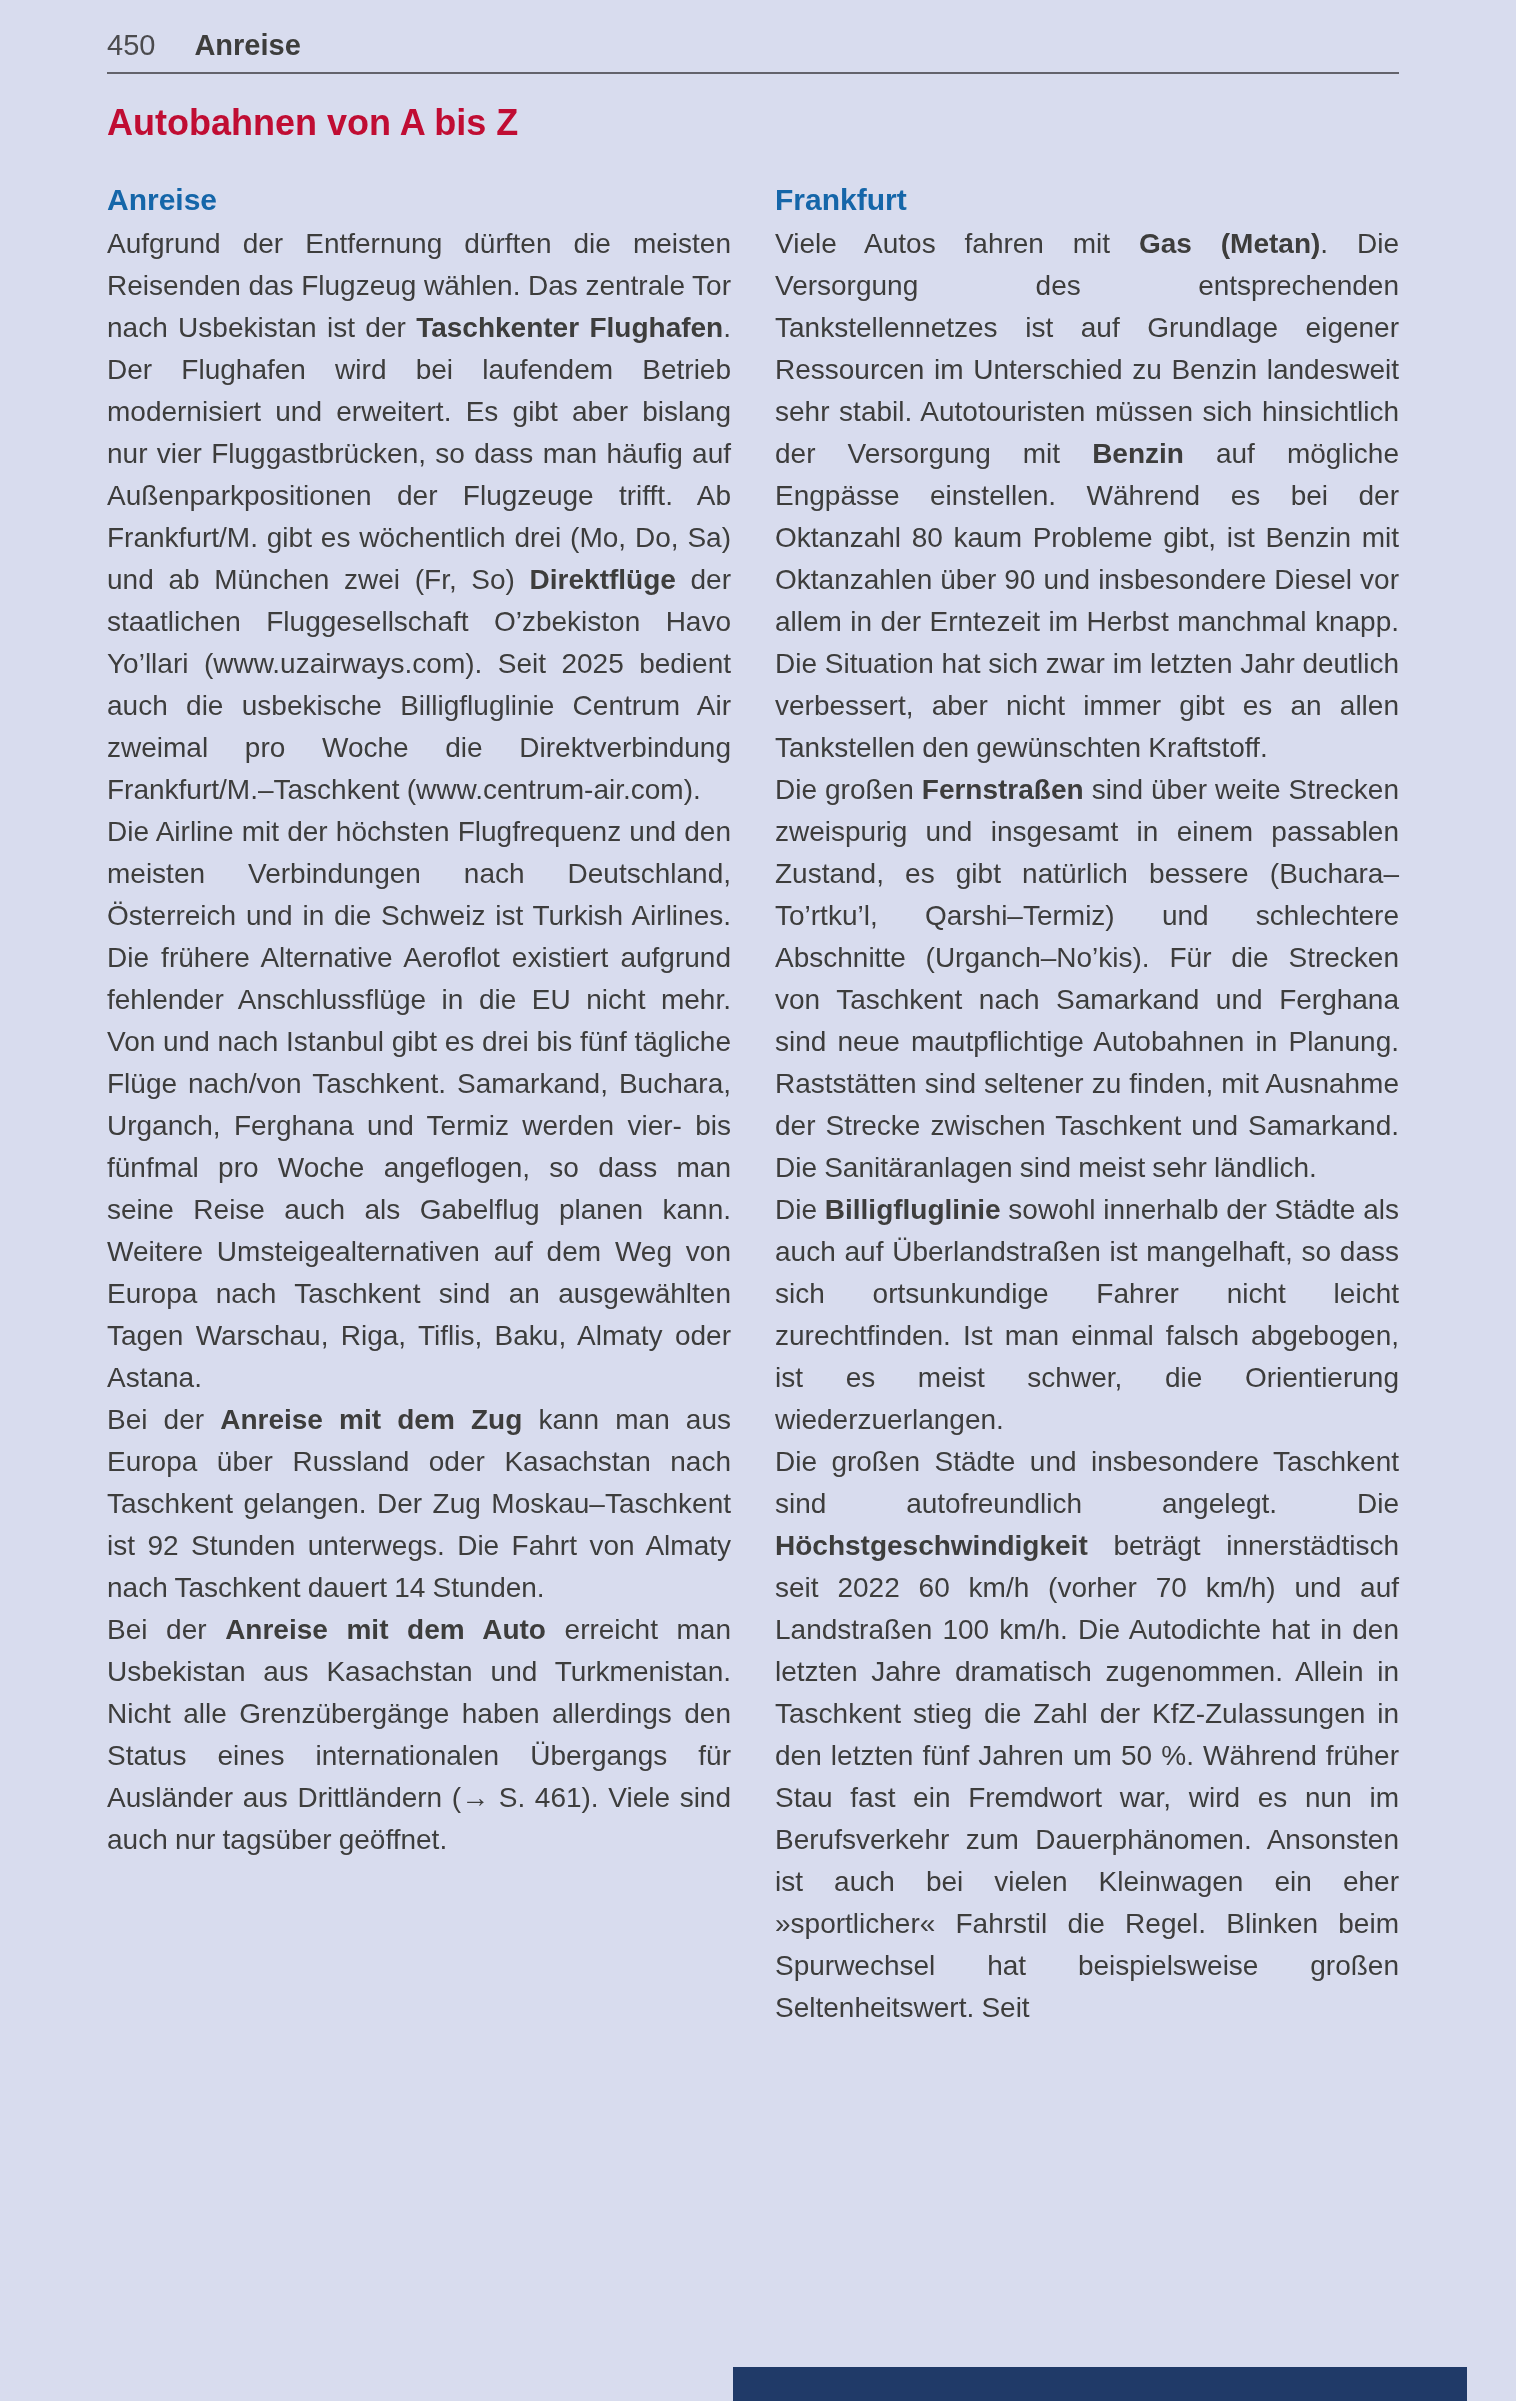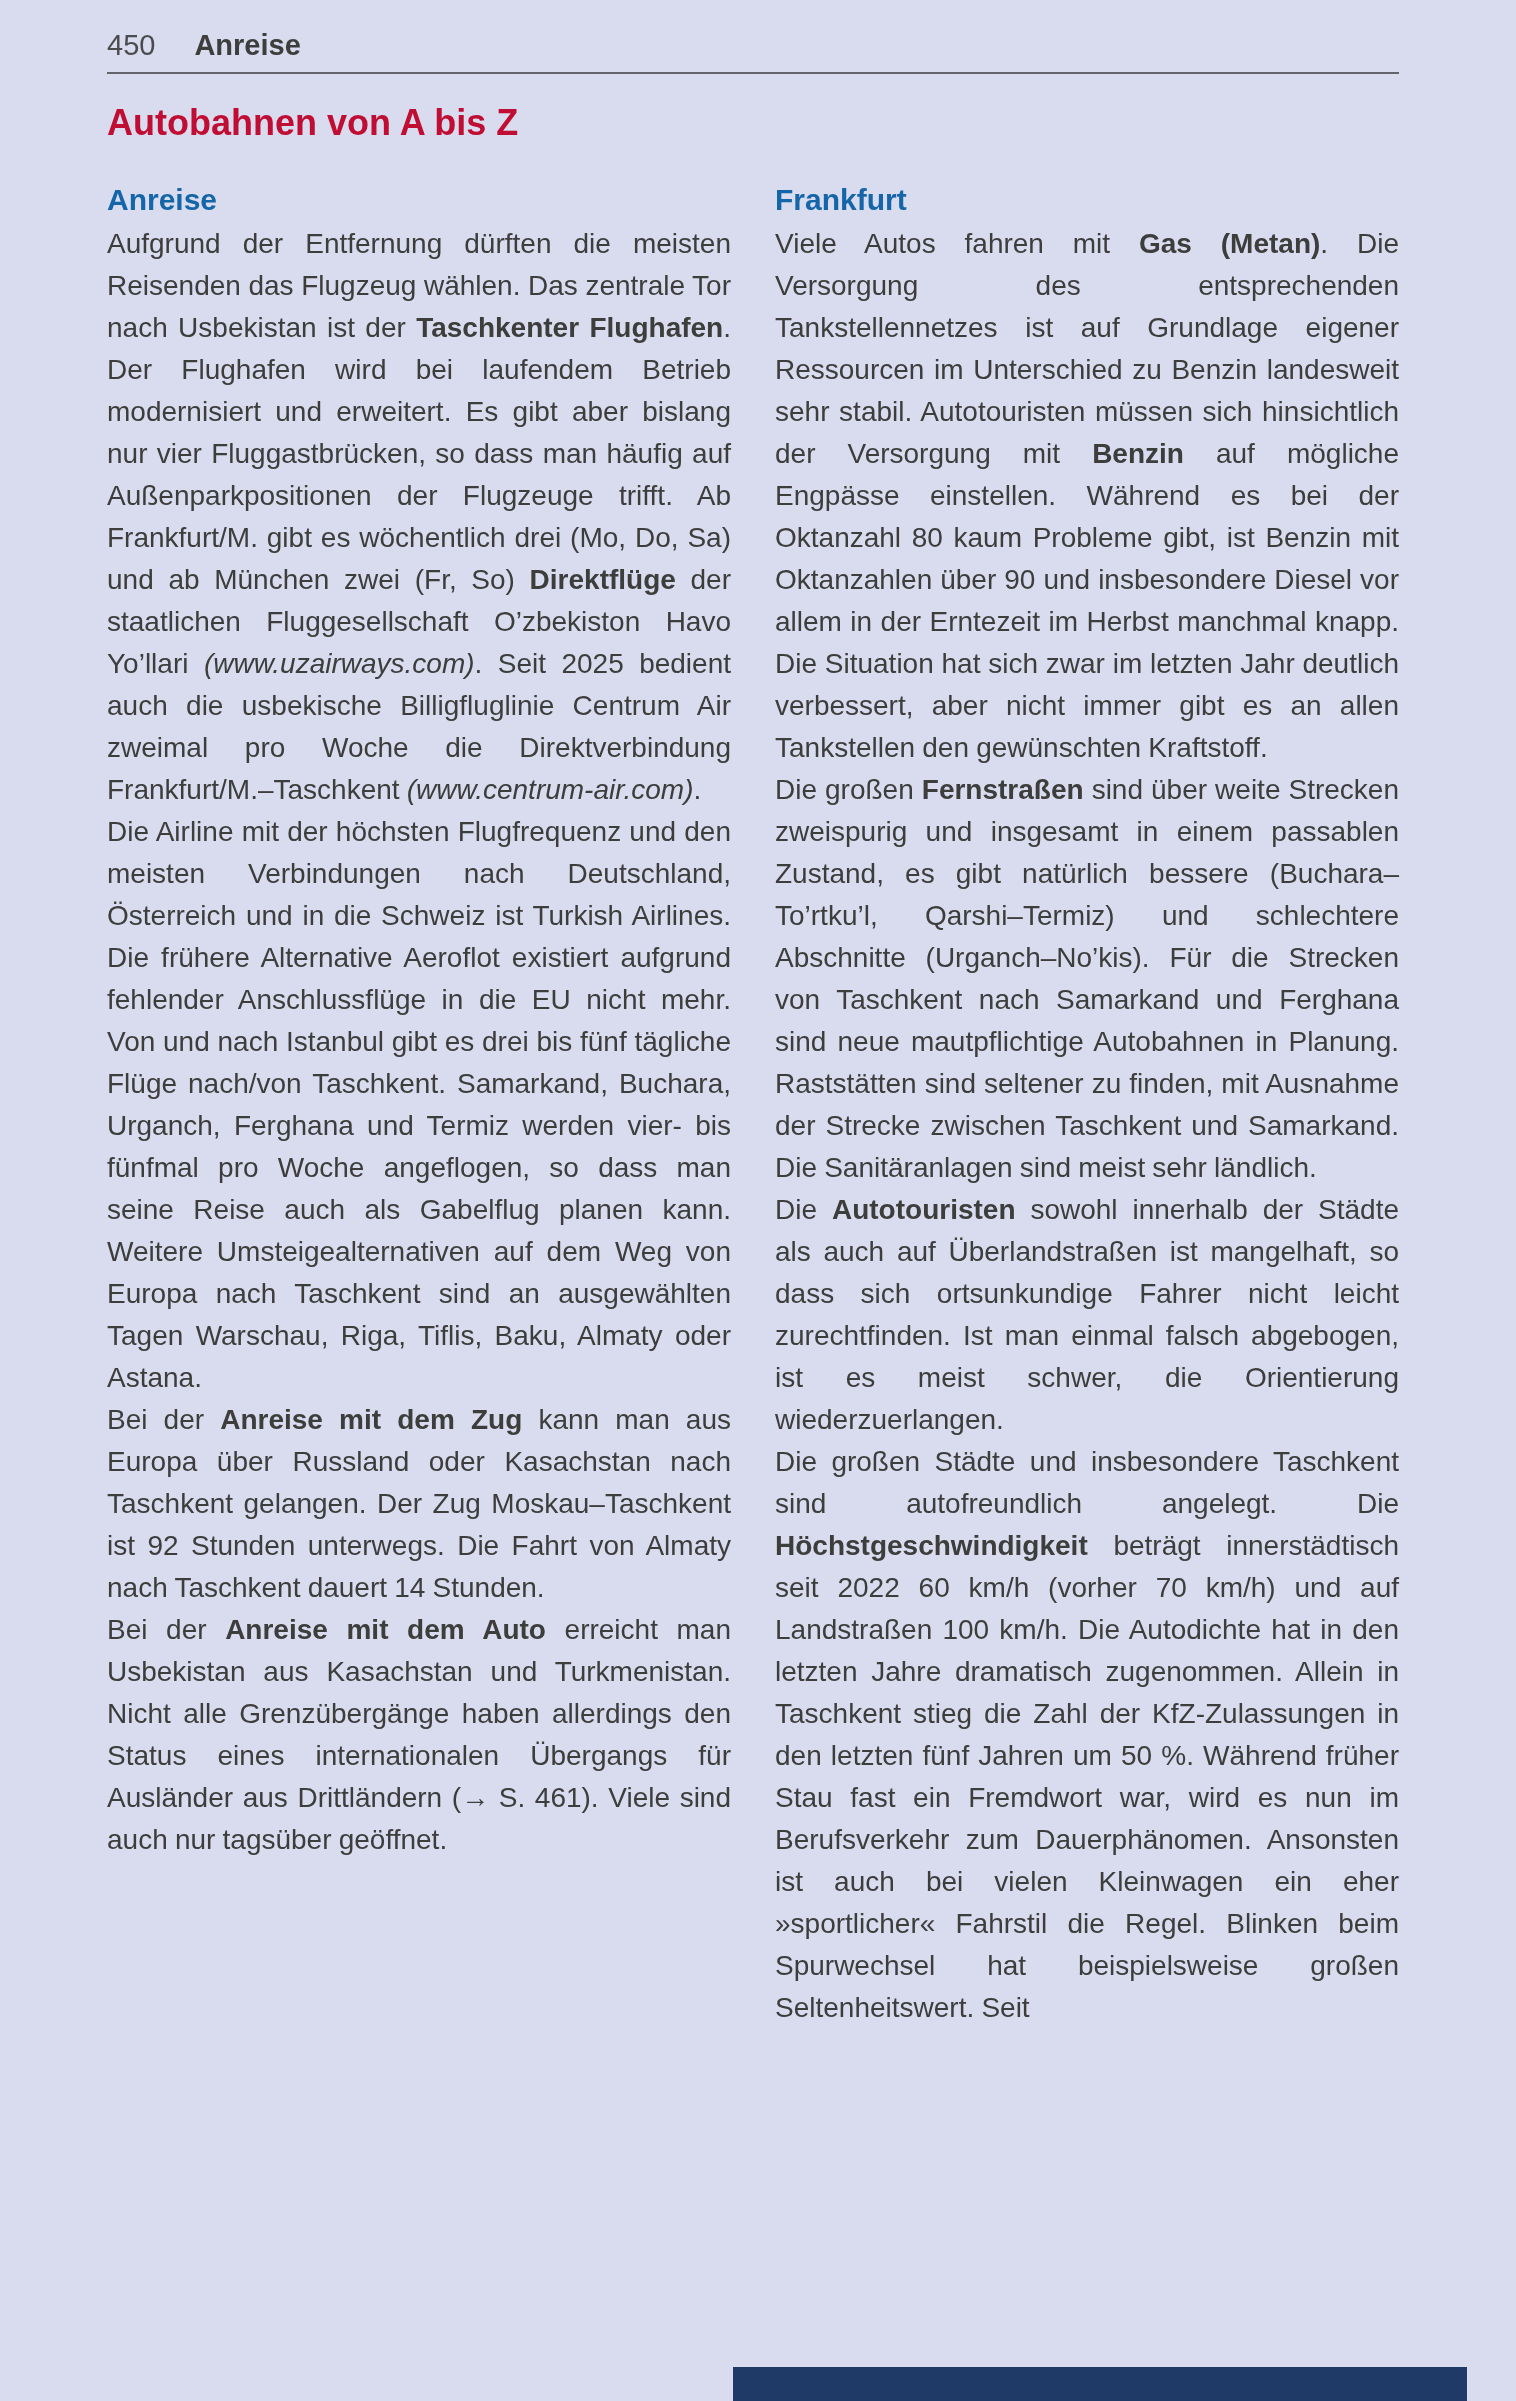--- a/index.html
+++ b/index.html
@@ -67,21 +67,21 @@
   .paras p {
     margin: 0;
     font-size: 28px;
     line-height: 42px;
     text-align: justify;
     hyphens: auto;
     -webkit-hyphens: auto;
     word-spacing: -0.6px;
   }
   .b { font-weight: 700; }
-  .i { font-style: italic; }
+  .i { }
   .navy-bar {
     position: absolute;
     left: 733px;
     top: 2367px;
     width: 734px;
     height: 35px;
     background: var(--navy_bar, #203a68);
   }
 </style>
 </head>
@@ -106,21 +106,21 @@
           <p><span>Die Airline mit der höchsten Flugfrequenz und den meisten Verbindungen nach Deutschland, Österreich und in die Schweiz ist Turkish Airlines. Die frühere Alternative Aeroflot existiert aufgrund fehlender Anschlussflüge in die EU nicht mehr. Von und nach Istanbul gibt es drei bis fünf tägliche Flüge nach/von Taschkent. Samarkand, Buchara, Urganch, Ferghana und Termiz werden vier- bis fünfmal pro Woche angeflogen, so dass man seine Reise auch als Gabelflug planen kann. Weitere Umsteigealternativen auf dem Weg von Europa nach Taschkent sind an ausgewählten Tagen Warschau, Riga, Tiflis, Baku, Almaty oder Astana.</span></p>
           <p><span>Bei der </span><span class="b">Anreise mit dem Zug</span><span> kann man aus Europa über Russland oder Kasachstan nach Taschkent gelangen. Der Zug Moskau–Taschkent ist 92 Stunden unterwegs. Die Fahrt von Almaty nach Taschkent dauert 14 Stunden.</span></p>
           <p><span>Bei der </span><span class="b">Anreise mit dem Auto</span><span> erreicht man Usbekistan aus Kasachstan und Turkmenistan. Nicht alle Grenzübergänge haben allerdings den Status eines internationalen Übergangs für Ausländer aus Drittländern (→ S. 461). Viele sind auch nur tagsüber geöffnet.</span></p>
         </div>
     </section>
     <section class="col">
       <h2>Frankfurt</h2>
       <div class="paras" id="right-paras">
           <p><span>Viele Autos fahren mit </span><span class="b">Gas (Metan)</span><span>. Die Versorgung des entsprechenden Tankstellennetzes ist auf Grundlage eigener Ressourcen im Unterschied zu Benzin landesweit sehr stabil. Autotouristen müssen sich hinsichtlich der Versorgung mit </span><span class="b">Benzin</span><span> auf mögliche Engpässe einstellen. Während es bei der Oktanzahl 80 kaum Probleme gibt, ist Benzin mit Oktanzahlen über 90 und insbesondere Diesel vor allem in der Erntezeit im Herbst manchmal knapp. Die Situation hat sich zwar im letzten Jahr deutlich verbessert, aber nicht immer gibt es an allen Tankstellen den gewünschten Kraftstoff.</span></p>
           <p><span>Die großen </span><span class="b">Fernstraßen</span><span> sind über weite Strecken zweispurig und insgesamt in einem passablen Zustand, es gibt natürlich bessere (Buchara–To’rtku’l, Qarshi–Termiz) und schlechtere Abschnitte (Urganch–No’kis). Für die Strecken von Taschkent nach Samarkand und Ferghana sind neue mautpflichtige Autobahnen in Planung. Raststätten sind seltener zu finden, mit Ausnahme der Strecke zwischen Taschkent und Samarkand. Die Sanitäranlagen sind meist sehr ländlich.</span></p>
-          <p><span>Die </span><span class="b">Autotouristen</span><span> sowohl innerhalb der Städte als auch auf Überlandstraßen ist mangelhaft, so dass sich ortsunkundige Fahrer nicht leicht zurechtfinden. Ist man einmal falsch abgebogen, ist es meist schwer, die Orientierung wiederzuerlangen.</span></p>
+          <p><span>Die </span><span class="b">Billigfluglinie</span><span> sowohl innerhalb der Städte als auch auf Überlandstraßen ist mangelhaft, so dass sich ortsunkundige Fahrer nicht leicht zurechtfinden. Ist man einmal falsch abgebogen, ist es meist schwer, die Orientierung wiederzuerlangen.</span></p>
           <p><span>Die großen Städte und insbesondere Taschkent sind autofreundlich angelegt. Die </span><span class="b">Höchstgeschwindigkeit</span><span> beträgt innerstädtisch seit 2022 60 km/h (vorher 70 km/h) und auf Landstraßen 100 km/h. Die Autodichte hat in den letzten Jahre dramatisch zugenommen. Allein in Taschkent stieg die Zahl der KfZ-Zulassungen in den letzten fünf Jahren um 50 %. Während früher Stau fast ein Fremdwort war, wird es nun im Berufsverkehr zum Dauerphänomen. Ansonsten ist auch bei vielen Kleinwagen ein eher »sportlicher« Fahrstil die Regel. Blinken beim Spurwechsel hat beispielsweise großen Seltenheitswert. Seit</span></p>
         </div>
     </section>
   </main>
 
 </div>
 
 <div class="navy-bar"></div>
 
 

